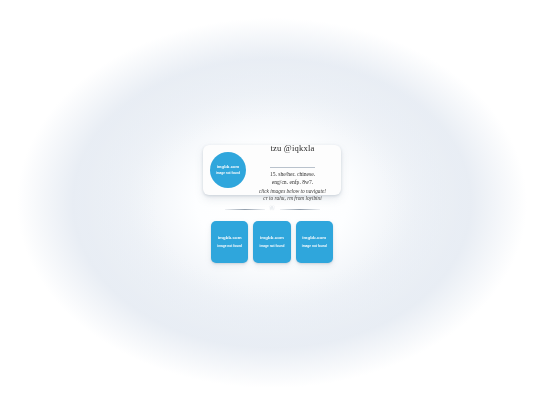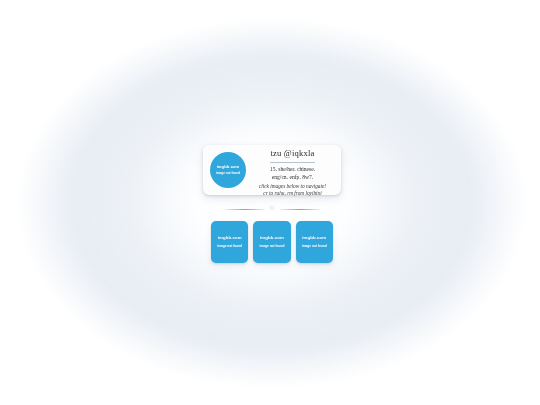--- a/index.html
+++ b/index.html
@@ -79,21 +79,21 @@
     flex: 1 1 auto;
     text-align: center;
     padding: 0 4px 0 2px;
     color: #2b2b2b;
   }
   #profile-name {
     font-size: 8.6px;
     letter-spacing: 0.2px;
     border-bottom: 1px solid #b9c2cc;
     display: inline-block;
-    padding-bottom: 4px;
+    padding-bottom: 14px;
     margin-bottom: 2.2px;
     white-space: nowrap;
   }
   .bio-line {
     font-size: 5.6px;
     line-height: 1.45;
     white-space: nowrap;
     color: #343434;
   }
   .bio-note {

